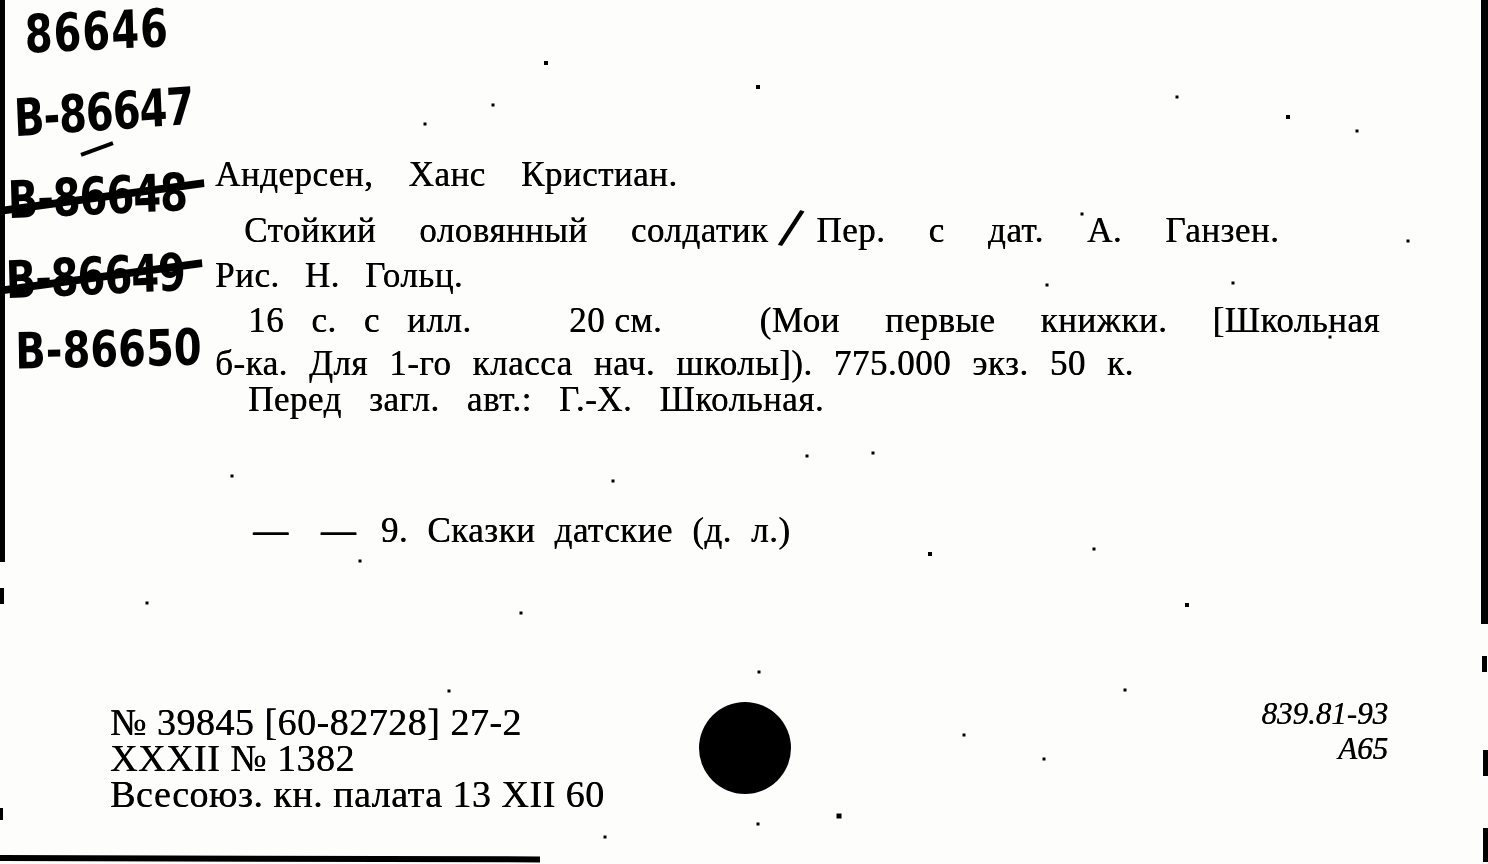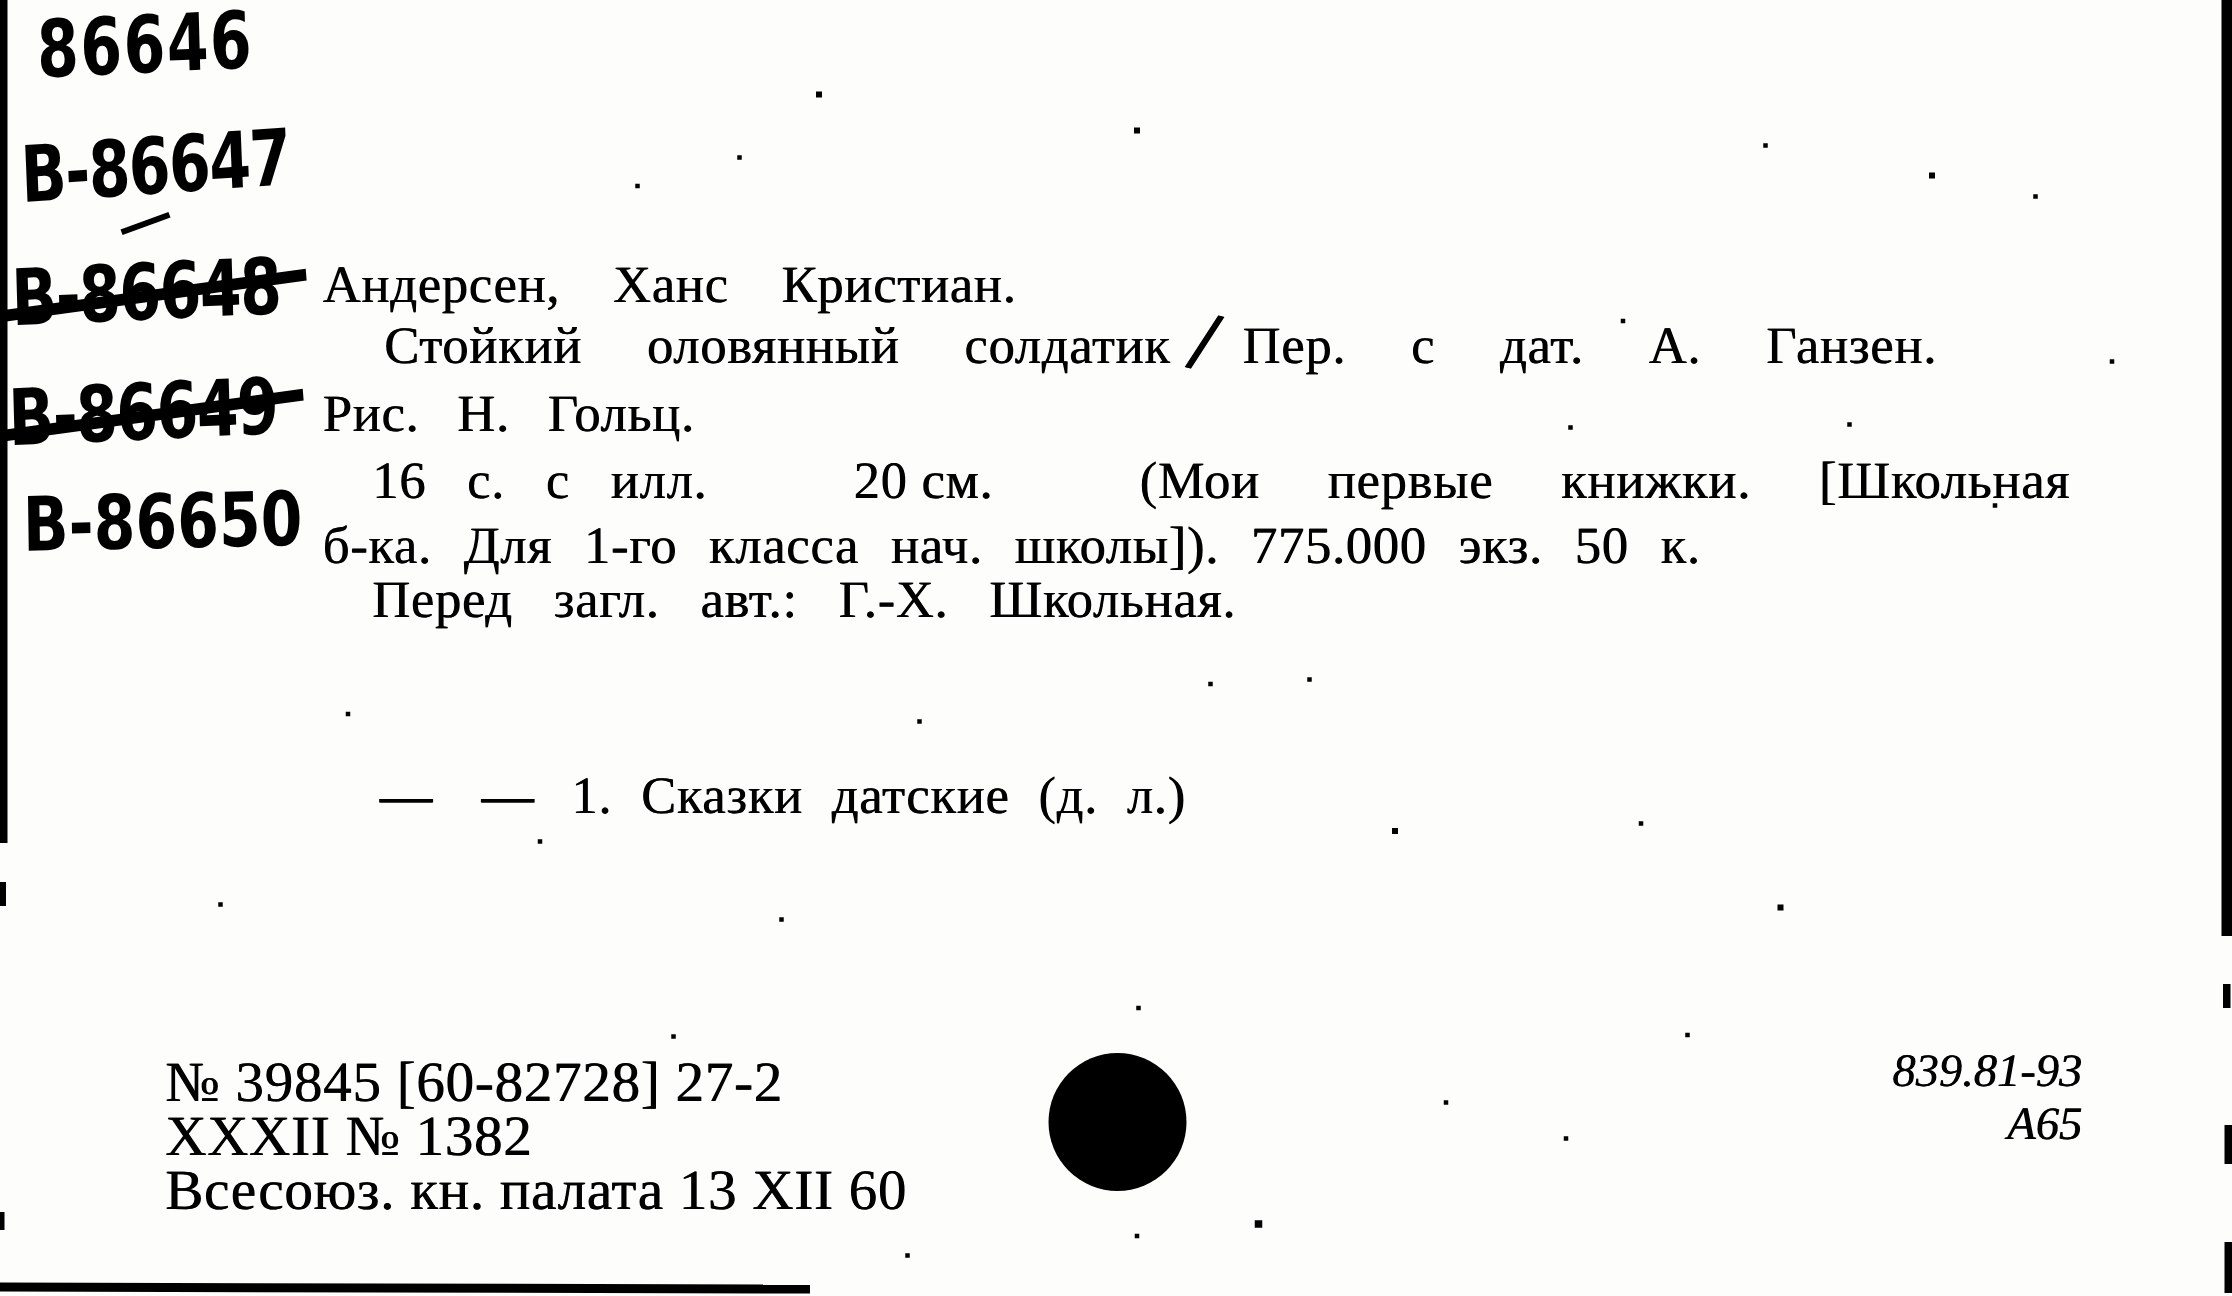--- a/index.html
+++ b/index.html
@@ -6,22 +6,22 @@
   .stage{
     position:relative;width:1488px;height:864px;background:#fdfdfc;
     overflow:hidden;color:#000;
     font-family:"Liberation Serif","DejaVu Serif",serif;
   }
   
   .print{
     position:absolute;white-space:nowrap;font-size:35px;
     letter-spacing:.5px;text-shadow:.45px 0 0 #000;
   }
-  .l1{left:215px;top:170px;word-spacing:26px;}
-  .l2{left:256px;top:211px;display:flex;align-items:baseline;}
+  .l1{left:215px;top:155px;word-spacing:26px;}
+  .l2{left:244px;top:211px;display:flex;align-items:baseline;}
   .l2 .seg{word-spacing:34px;}
   .slash-box{width:48px;text-align:center;position:relative;}
   .slash-glyph{
     display:inline-block;font-size:58px;font-weight:bold;line-height:0;
     transform:rotate(14deg) translateY(5px);
   }
   .l3{left:215px;top:256px;display:flex;}
   .l3 .seg{word-spacing:16px;}
   .l3 .gap{width:100px;}
   .l4{left:248px;top:301px;width:1132px;display:flex;justify-content:space-between;}
@@ -124,21 +124,21 @@
     <span class="seg-b">20 см.</span>
     <span class="seg-c">(Мои первые книжки. [Школьная</span>
   </div>
 
   <div class="print l5">б-ка. Для 1-го класса нач. школы]). 775.000 экз. 50 к.</div>
 
   <div class="print l6">Перед загл. авт.: Г.-Х. Школьная.</div>
 
   <div class="print tracing">
     <span class="dashes">— —</span>
-    <span>1. Сказки датские (д. л.)</span>
+    <span>9. Сказки датские (д. л.)</span>
   </div>
 
   <div class="reg">
     <div>№ 39845 [60-82728] 27-2</div>
     <div>XXXII № 1382</div>
     <div>Всесоюз. кн. палата 13 XII 60</div>
   </div>
 
   <div class="call">
     <div>839.81-93</div>

